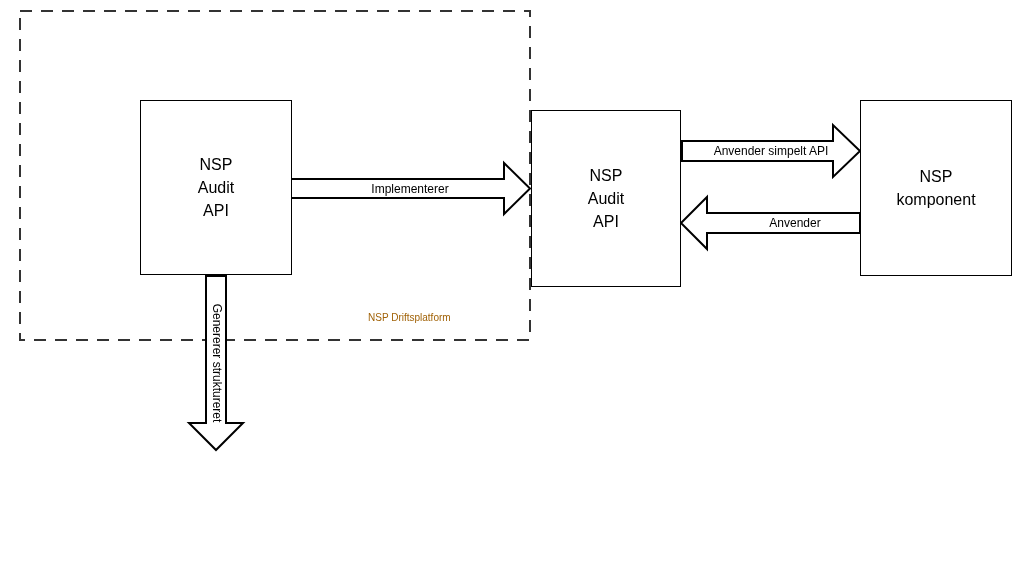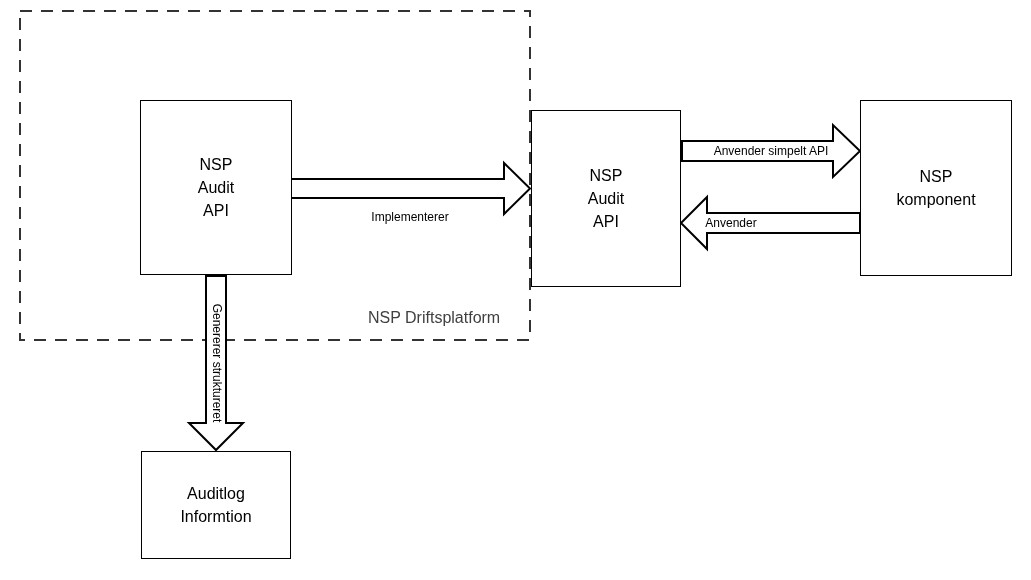--- a/index.html
+++ b/index.html
@@ -42,32 +42,32 @@
     position: absolute;
     transform: translate(-50%, -50%);
     font-size: 12px;
     line-height: 14px;
     white-space: nowrap;
     color: #000000;
   }
   .edge-label.rotated {
     transform: translate(-50%, -50%) rotate(90deg);
   }
-  #label-implementerer { left: 410px; top: 189px; margin-top: 28px; }
+  #label-implementerer { left: 410px; top: 189px; }
   #label-udbyder       { left: 771px; top: 151px; }
-  #label-anvender      { left: 731px; top: 223px; }
+  #label-anvender      { left: 795px; top: 223px; }
   #label-genererer     { left: 217px; top: 363px; }
   .container-label {
     position: absolute;
     left: 368px;
     top: 310px;
-    font-size: 16px;
+    font-size: 10px;
     line-height: 16px;
     white-space: nowrap;
-    color: #404040;
+    color: #a16207;
   }
 </style>
 </head>
 <body>
 
 <div class="canvas">
 
   <svg class="layer" width="1031" height="580" viewBox="0 0 1031 580">
     <rect x="20" y="11" width="510" height="329" fill="none" stroke="#333333" stroke-width="2" stroke-dasharray="12 9"></rect>
     <path d="M 291,179 L 504,179 L 504,163 L 530,188.5 L 504,214 L 504,198 L 291,198 Z" fill="#ffffff" stroke="#000000" stroke-width="2" stroke-linejoin="miter"></path>
@@ -92,26 +92,20 @@
     </div>
   </div>
 
   <div class="node" id="node-komponent">
     <div>
       <div>NSP</div>
       <div>komponent</div>
     </div>
   </div>
 
-  <div class="node" id="node-auditlog">
-    <div>
-      <div>Auditlog</div>
-      <div>Informtion</div>
-    </div>
-  </div>
 
   <div class="edge-label" id="label-implementerer">Implementerer</div>
   <div class="edge-label" id="label-udbyder">Anvender simpelt API</div>
   <div class="edge-label" id="label-anvender">Anvender</div>
   <div class="edge-label rotated" id="label-genererer">Genererer struktureret</div>
 
   <div class="container-label">NSP Driftsplatform</div>
 
 </div>
 

